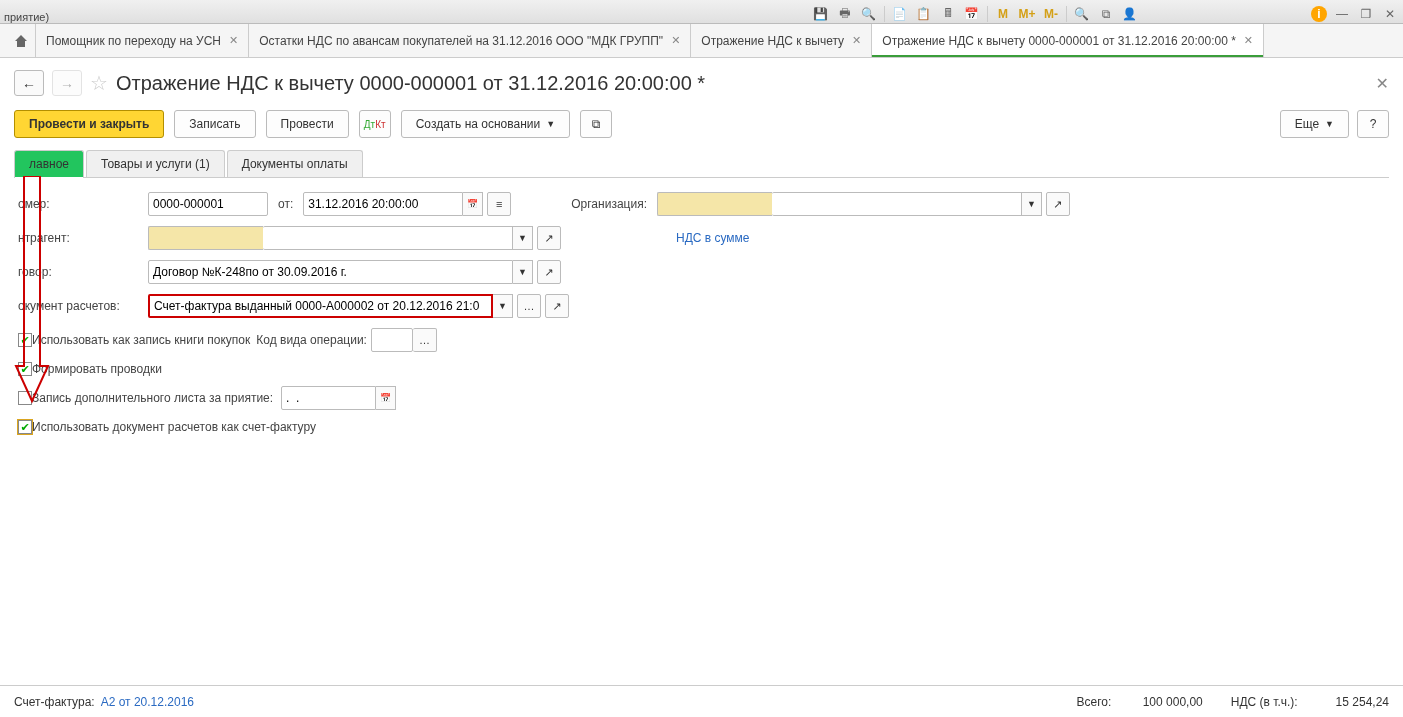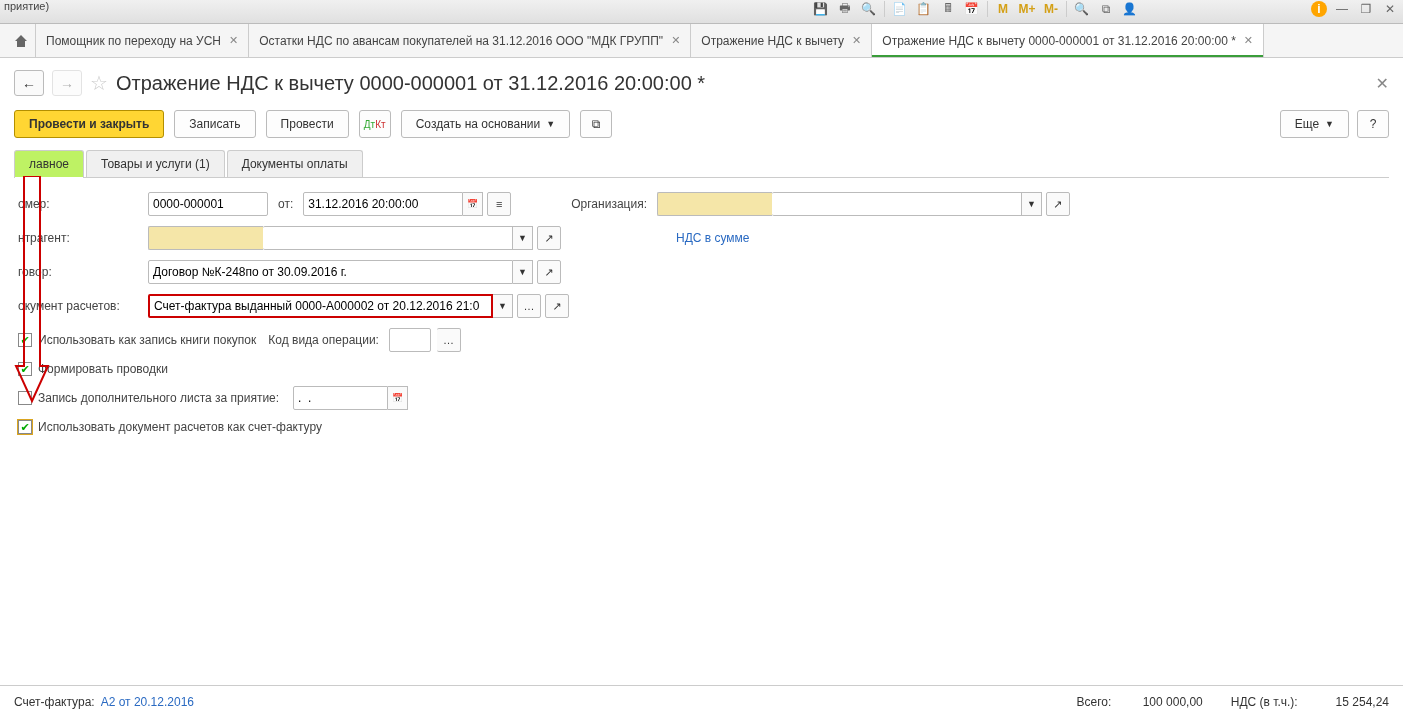--- a/index.html
+++ b/index.html
@@ -1,18 +1,18 @@
 <!DOCTYPE html>
 <html><head>
 <meta charset="utf-8">
 <style>
   * { box-sizing: border-box; font-family: Arial, sans-serif; }
   body { margin: 0; background: #fff; font-size: 12px; color: #333; }
   
-  .titlebar { height: 24px; background: linear-gradient(#f0f0f0,#e0e0e0); display: flex; align-items: flex-start; padding: 0 4px; border-bottom: 1px solid #bbb; }
+  .titlebar { height: 24px; background: linear-gradient(#f0f0f0,#e0e0e0); display: flex; align-items: flex-end; padding: 0 4px; border-bottom: 1px solid #bbb; }
   .titlebar-left { font-size: 11px; color: #444; }
   .titlebar-right { margin-left: auto; display: flex; gap: 6px; align-items: center; }
   .tb-icon { width: 18px; height: 18px; display: flex; align-items: center; justify-content: center; font-size: 12px; color: #666; cursor: pointer; }
   .tb-icon.info { background: #ffa500; color:#fff; border-radius:50%; width:16px; height:16px; font-weight:bold; }
   .tb-icon.yellow { color:#d4a017; font-weight:bold; }
   .tb-sep { width:1px; height:16px; background:#ccc; }
   
   .tabs-bar { height: 34px; background: #f5f5f5; border-bottom: 1px solid #ccc; display: flex; align-items: stretch; padding-left: 6px; }
   .home-tab { width: 30px; display:flex; align-items:center; justify-content:center; border-right:1px solid #ccc; cursor:pointer; }
   .nav-tab { display:flex; align-items:center; padding:0 10px; border-right:1px solid #ccc; font-size:12px; color:#444; cursor:pointer; white-space:nowrap; position:relative; }
@@ -29,37 +29,37 @@
   
   .toolbar { display:flex; gap:10px; align-items:flex-end; margin-bottom:12px; }
   .btn { height:28px; padding:0 14px; border:1px solid #bbb; border-radius:3px; background:#fdfdfd; font-size:12px; cursor:pointer; display:flex; align-items:center; }
   .btn.primary { background:#ffd633; border-color:#b38f00; font-weight:bold; }
   .btn.small { padding:0 8px; width:32px; justify-content:center; }
   .btn .caret { margin-left:6px; font-size:9px; }
   .toolbar-right { margin-left:auto; display:flex; gap:8px; }
   
   .form-tabs { display:flex; border-bottom:1px solid #ccc; }
   .form-tab { padding:6px 14px; border:1px solid #ccc; border-bottom:none; background:#f0f0f0; margin-right:2px; cursor:pointer; border-radius:3px 3px 0 0; font-size:12px; }
-  .form-tab.active { background:#bef264; position:relative; z-index:1; }
+  .form-tab.active { background:#22c55e; position:relative; z-index:1; }
   .form-tab.active::after { content:''; position:absolute; left:0; right:0; bottom:-1px; height:1px; background:#fff; }
   
   .form-body { padding:14px 0 4px 4px; position:relative; }
   
   .row { display:flex; align-items:center; margin-bottom:10px; }
   .lbl { width:130px; font-size:12px; color:#444; }
   .lbl-inline { font-size:12px; color:#444; margin:0 10px; }
   .inp { height:24px; border:1px solid #bbb; border-radius:2px; padding:0 4px; font-size:12px; background:#fff; }
   .inp.yellow { background:#f5e6a8; }
   .combo { display:flex;border-radius:12px; }
   .combo .inp { border-radius:2px 0 0 2px; }
   .combo-btn { width:20px; height:24px; border:1px solid #bbb; border-left:none; background:#fafafa; display:flex; align-items:center; justify-content:center; font-size:9px; cursor:pointer; }
   .combo-ext { width:24px; height:24px; border:1px solid #bbb; margin-left:4px; background:#fafafa; display:flex; align-items:center; justify-content:center; cursor:pointer; font-size:11px; border-radius:2px; }
   .red-box { border:2px solid #c00 !important; }
   
-  .chk-row { display:flex; align-items:center; margin-bottom:10px; gap:6px; }
+  .chk-row { display:flex; align-items:center; margin-bottom:10px; }
   .chk { width:14px; height:14px; border:1px solid #888; display:flex; align-items:center; justify-content:center; font-size:11px; color:#0a0; cursor:pointer; background:#fff; }
   .chk.checked::before { content:'✔'; }
   .chk-highlight { outline:1px solid #daa520; }
   .chk-lbl { font-size:12px; color:#444; }
   
   .link { color:#2a6ac2; font-size:12px; cursor:pointer; }
   
   .footer { position:fixed; bottom:0; left:0; right:0; height:32px; border-top:1px solid #ccc; display:flex; align-items:center; padding:0 14px; background:#fff; font-size:12px; }
   .footer-right { margin-left:auto; display:flex; gap:28px; }
   .footer-right span.val { display:inline-block; min-width:80px; text-align:right; margin-left:8px; }

